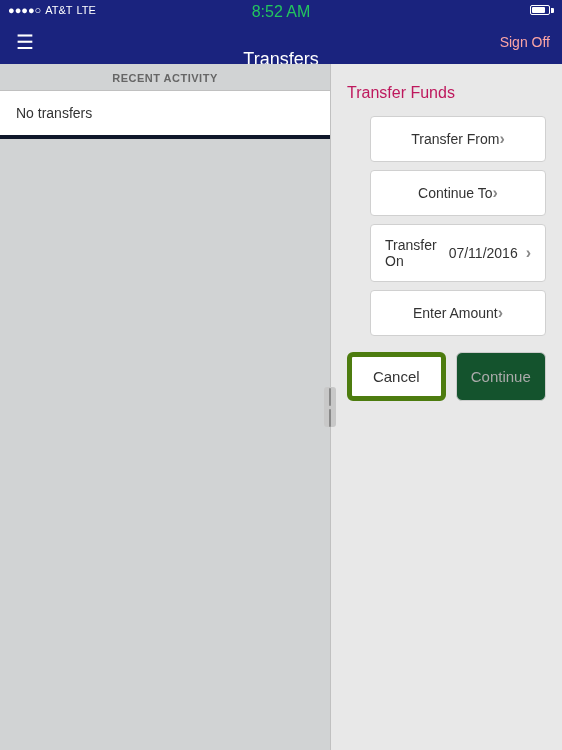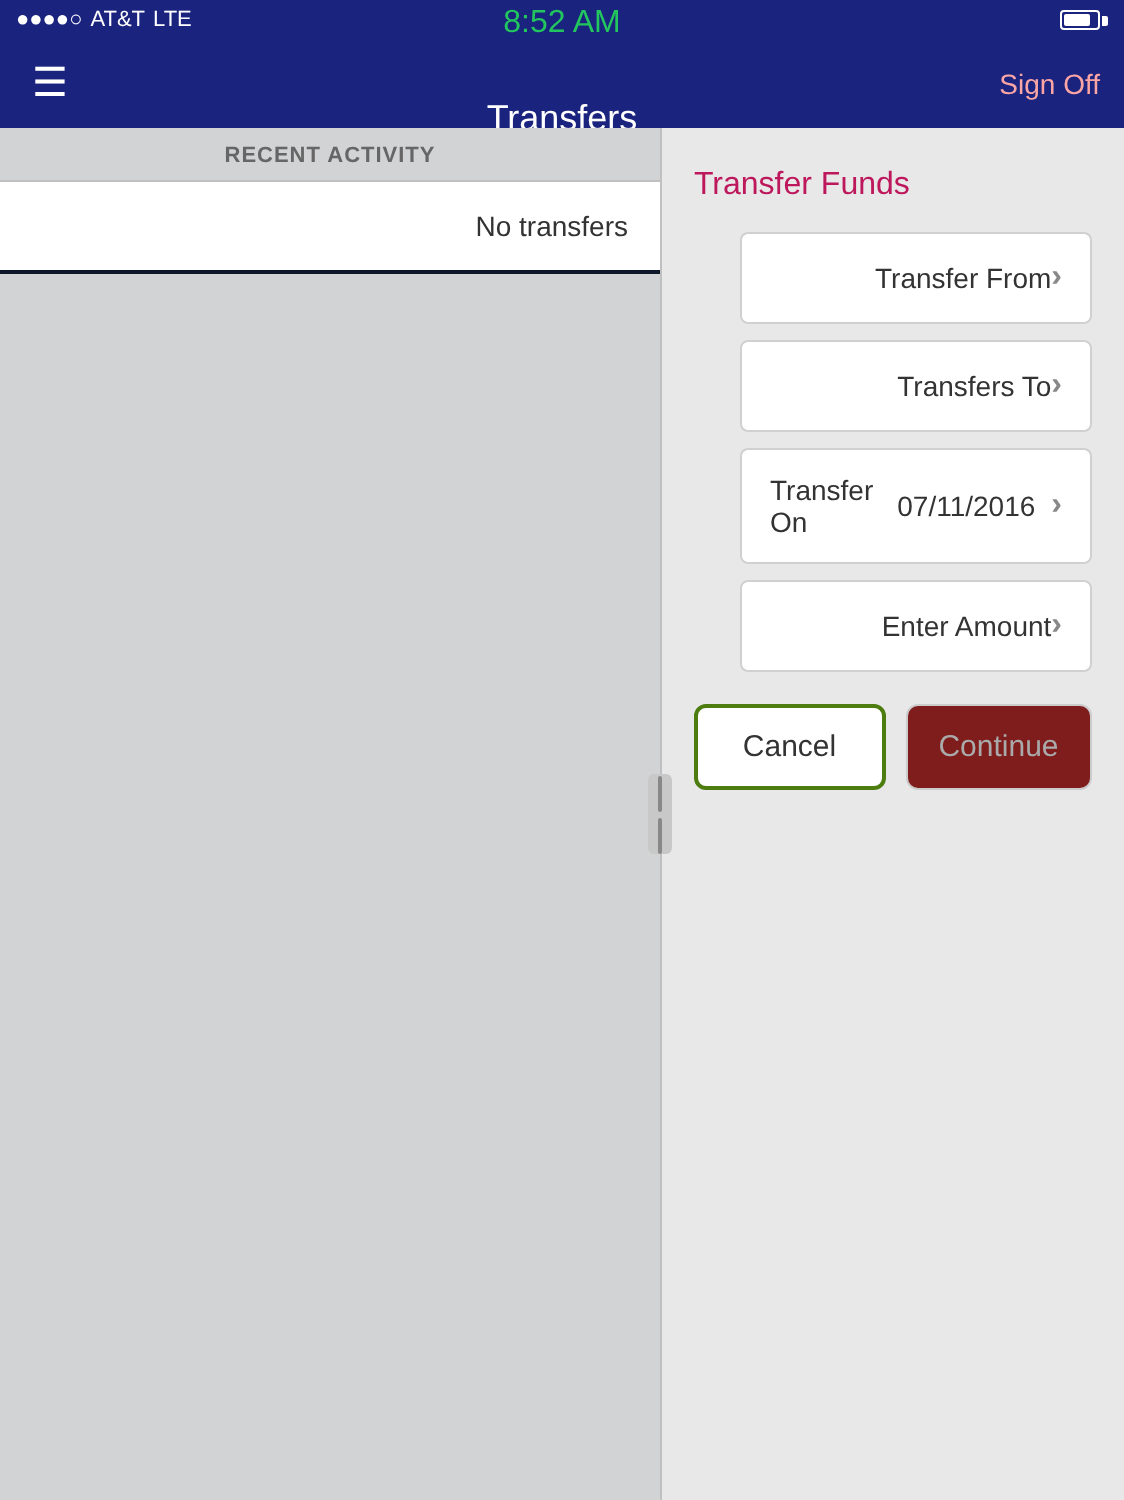--- a/index.html
+++ b/index.html
@@ -90,23 +90,22 @@
       letter-spacing: 0.5px;
       padding: 8px 0 6px 0;
       border-bottom: 1px solid #c0c0c0;
       background: #d1d3d4;
     }
     .no-transfers {
       background: white;
       padding: 14px 16px;
       font-size: 14px;
       color: #333;
-      border-bottom: 2px solid #0f172a;
+      border-bottom: 4px solid #0f172a;
       margin-top: 0;
-      text-align: right;
     }
 
     
     .drag-handle {
       position: absolute;
       right: -6px;
       top: 50%;
       transform: translateY(-50%);
       width: 12px;
       height: 40px;
@@ -147,21 +146,21 @@
     }
 
     
     .form-field {
       background: white;
       border: 1px solid #d0d0d0;
       border-radius: 4px;
       margin-bottom: 8px;
       display: flex;
       align-items: center;
-      justify-content: flex-end;
+      justify-content: center;
       padding: 12px 14px;
       cursor: pointer;
       min-height: 46px;
       margin-left: 23px;
     }
     .form-field-label {
       font-size: 14px;
       color: #333;
     }
     .form-field-value {
@@ -182,32 +181,32 @@
 
     
     .button-row {
       display: flex;
       gap: 10px;
       margin-top: 16px;
     }
     .btn-cancel {
       flex: 1;
       background: white;
-      border: 2px solid #4d7c0f;
+      border: 5px solid #4d7c0f;
       border-radius: 6px;
       padding: 11px 0;
       font-size: 15px;
       color: #333;
       cursor: pointer;
       text-align: center;
       font-weight: 500;
     }
     .btn-continue {
       flex: 1;
-      background: #7f1d1d;
+      background: #14532d;
       border: 1px solid #ccc;
       border-radius: 6px;
       padding: 11px 0;
       font-size: 15px;
       color: #aaa;
       cursor: pointer;
       text-align: center;
       font-weight: 500;
     }
 
@@ -285,21 +284,21 @@
     <div class="transfer-funds-title">Transfer Funds</div>
 
     <div class="form-field">
       <span class="form-field-label">Transfer From</span>
       <div class="form-field-right">
         <span class="form-field-chevron">›</span>
       </div>
     </div>
 
     <div class="form-field">
-      <span class="form-field-label">Transfers To</span>
+      <span class="form-field-label">Continue To</span>
       <div class="form-field-right">
         <span class="form-field-chevron">›</span>
       </div>
     </div>
 
     <div class="form-field">
       <span class="form-field-label">Transfer On</span>
       <div class="form-field-right">
         <span class="form-field-value">07/11/2016</span>
         <span class="form-field-chevron">›</span>

